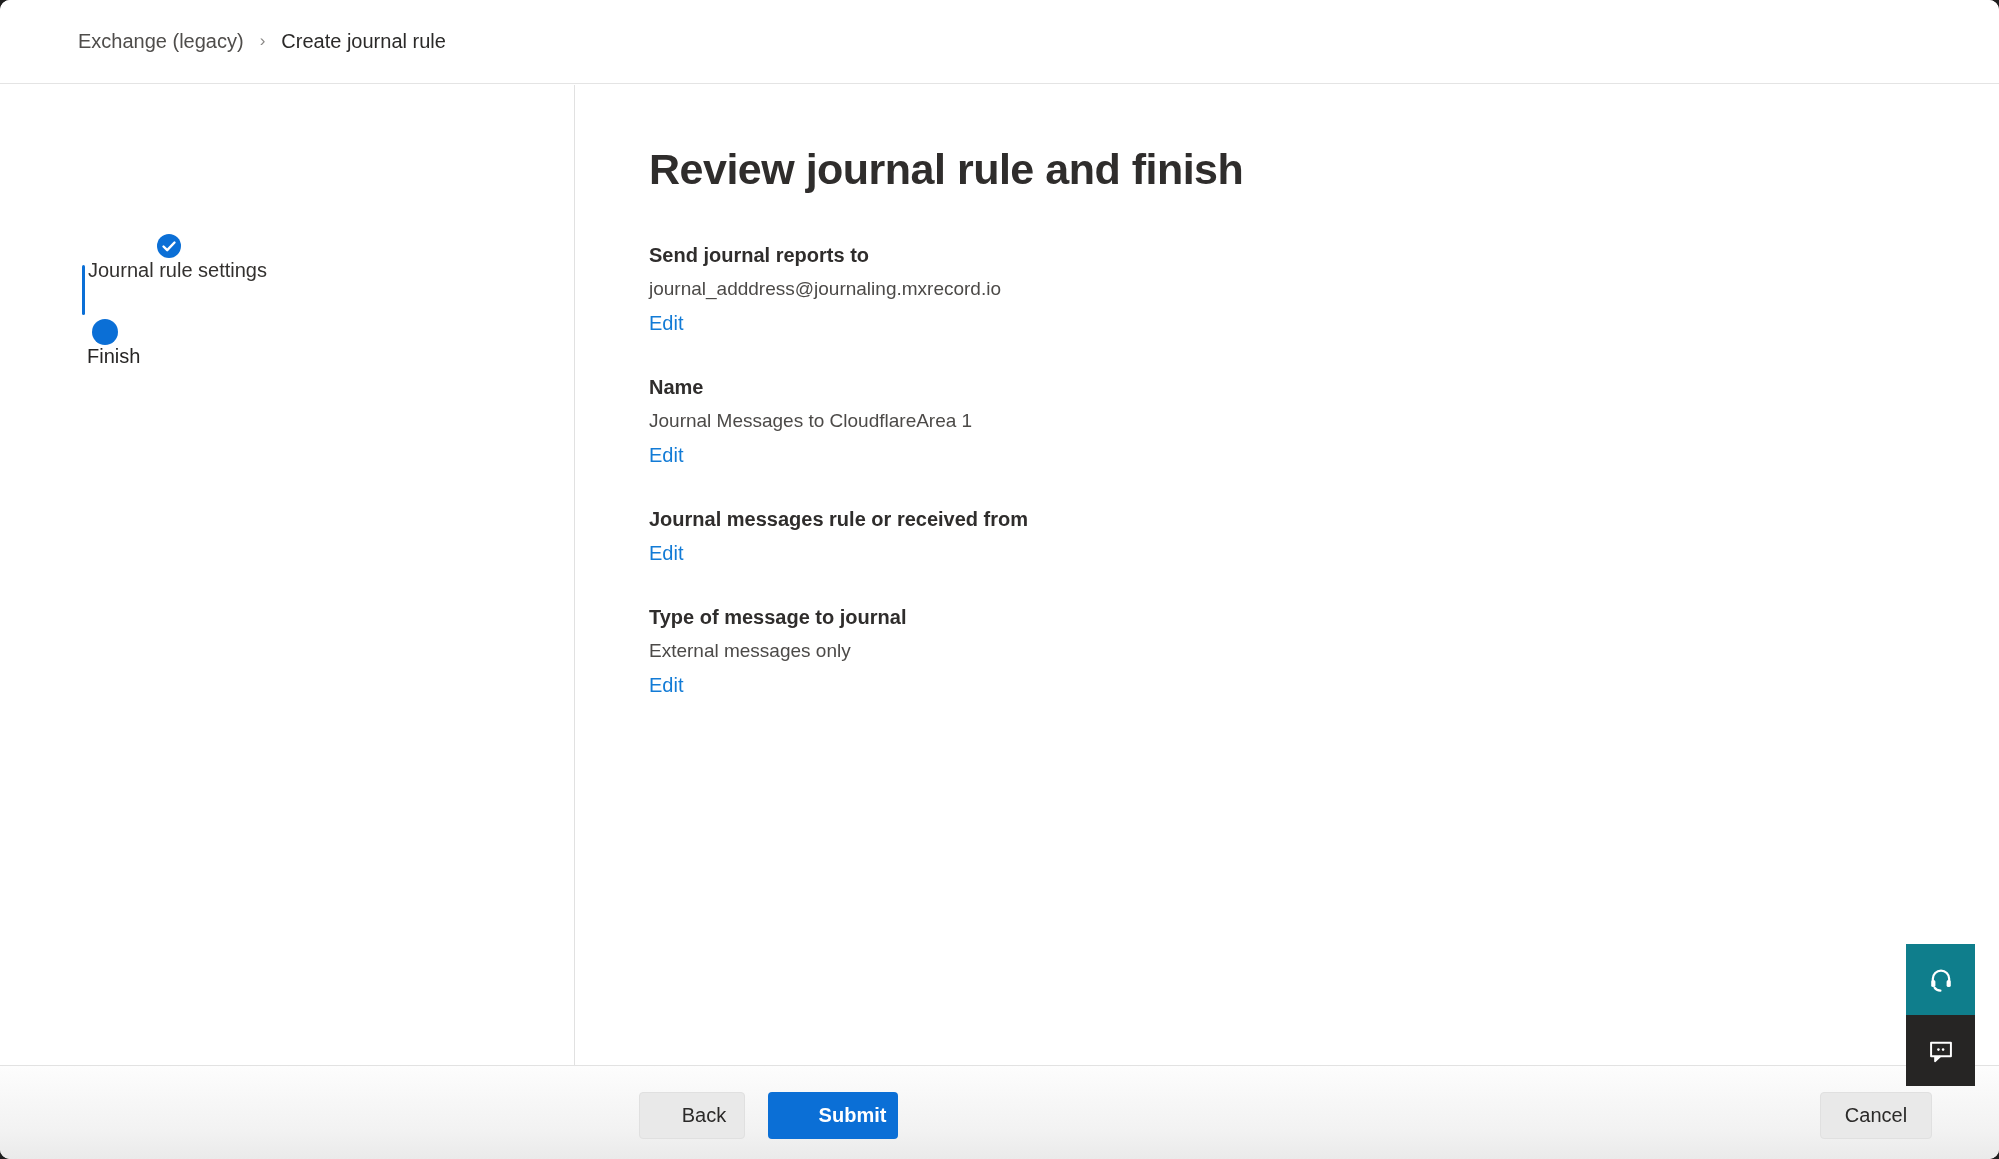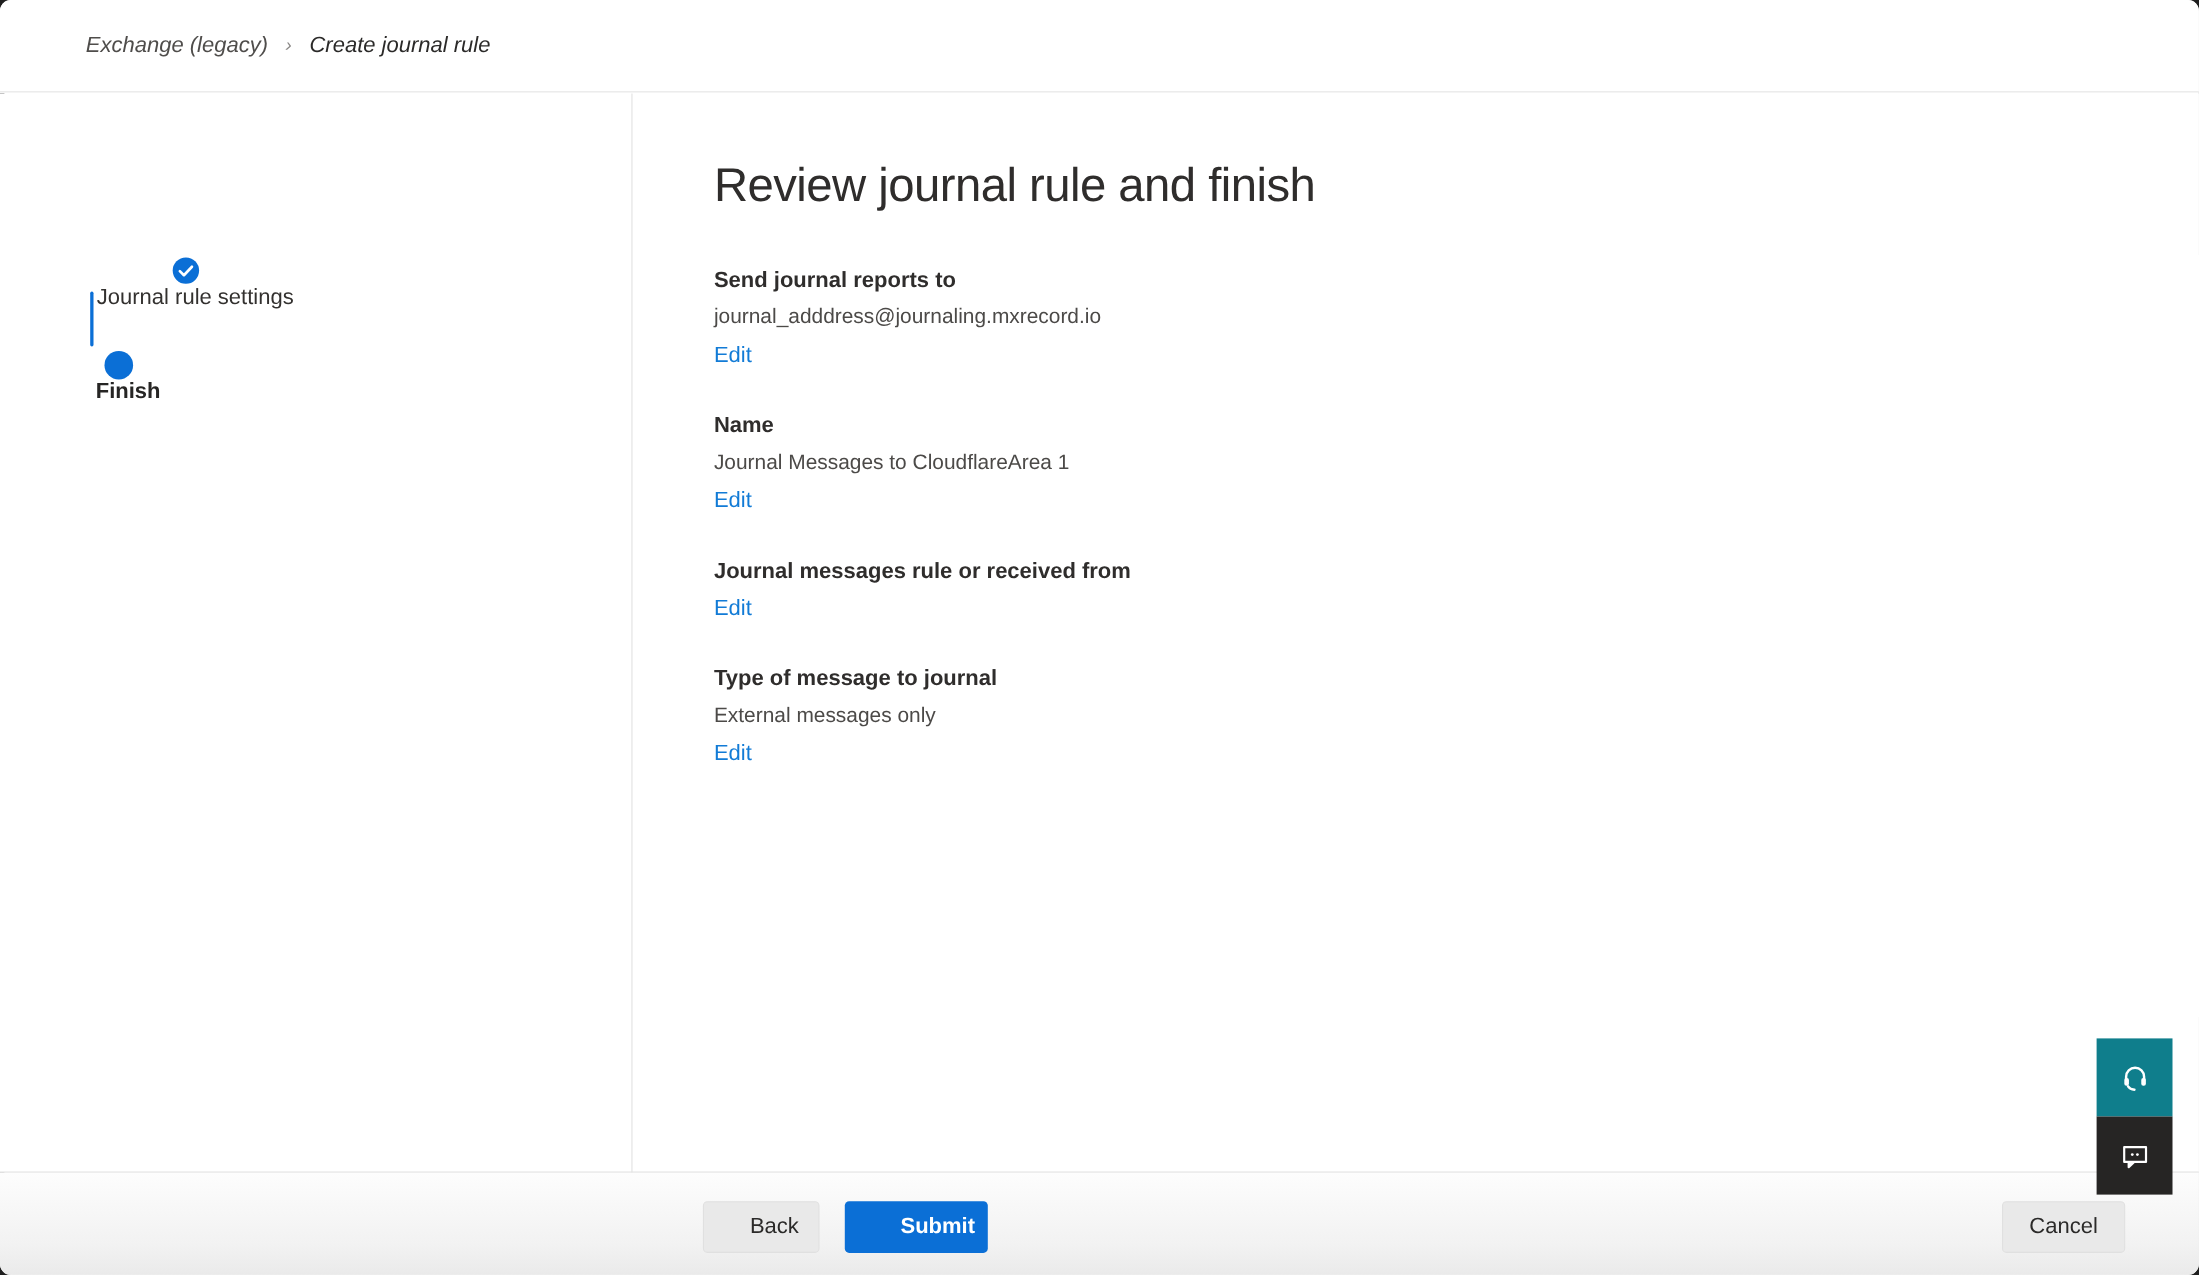--- a/index.html
+++ b/index.html
@@ -27,21 +27,20 @@
     position: absolute;
     top: 0; left: 0; right: 0;
     height: 84px;
     background: #ffffff;
     border-bottom: 1px solid #e4e4e4;
     display: flex;
     align-items: center;
     padding-left: 78px;
     box-sizing: border-box;
     z-index: 5;
-    font-style: italic;
   }
   .crumb {
     font-size: 20px;
     color: #4f4d4b;
     text-decoration: none;
     cursor: pointer;
   }
   .crumb-current {
     font-size: 20px;
     color: #2b2a29;
@@ -96,41 +95,41 @@
   .step-dot {
     width: 26px; height: 26px;
     border-radius: 50%;
   }
   .step-label {
     margin-left: 17px;
     font-size: 20px;
     color: #33312f;
     white-space: nowrap;
   }
-  .step-label.bold { font-weight: 700; color: #262524; }
+  .step-label.bold { font-weight: 400; color: #262524; }
   .step-connector {
     position: absolute;
     left: 82px;
     top: 180px;
     width: 3px;
     height: 50px;
     border-radius: 2px;
   }
 
   
   .main {
     position: absolute;
     left: 649px;
     top: 57px;
     width: 1100px;
   }
   .page-title {
     font-size: 43px;
     line-height: 54px;
-    font-weight: 400;
+    font-weight: 700;
     color: #2f2d2c;
     margin: 0 0 42px 0;
     letter-spacing: -0.5px;
   }
   .section { margin-bottom: 30px; }
   .sec-label {
     font-size: 20px;
     line-height: 34px;
     font-weight: 700;
     color: #2f2d2c;

